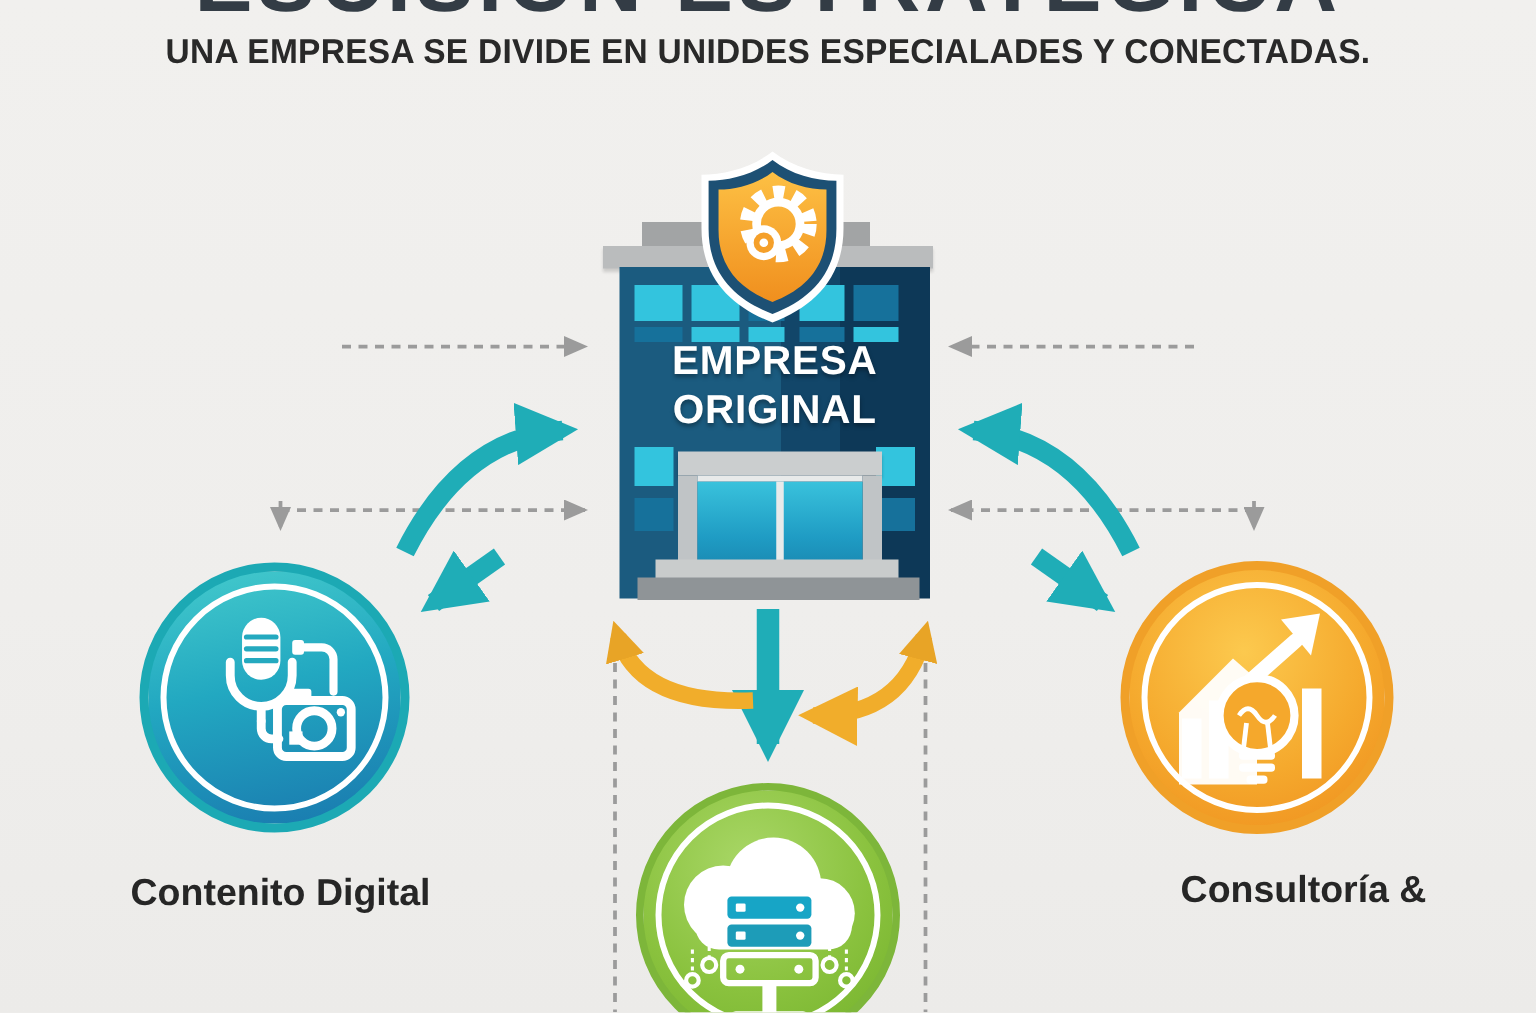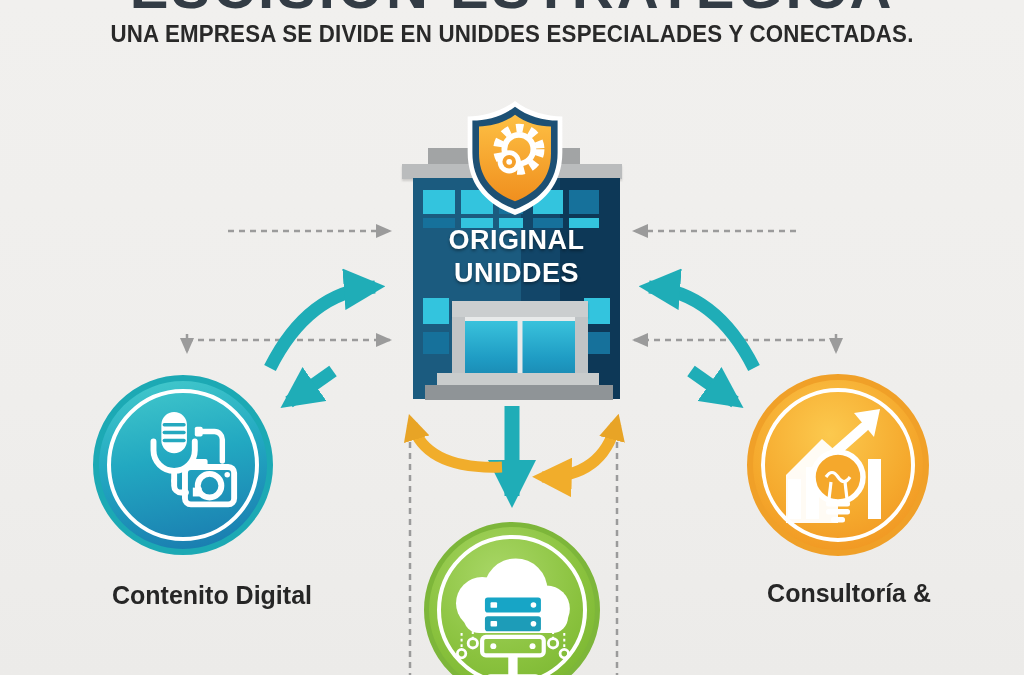--- a/index.html
+++ b/index.html
@@ -43,24 +43,24 @@
   .node-inner-ring{position:absolute;left:8px;top:8px;right:8px;bottom:8px;
                    border:4px solid #fff;border-radius:50%;}
   .node-media{left:93px;top:375px;width:180px;height:180px;border:6px solid #1ca9b4;
               background:linear-gradient(168deg,#41c7cb 5%,#22a8c1 45%,#1a7cb0 95%);}
   .node-consult{left:747px;top:374px;width:182px;height:182px;border:6px solid #f0a028;
                 background:radial-gradient(circle at 45% 32%,#fcc94e 0%,#f5a92d 55%,#ee8c1c 100%);}
   .node-cloud{left:424px;top:522px;width:176px;height:176px;border:5px solid #7db63a;
               background:radial-gradient(circle at 42% 30%,#a9d767 0%,#8ac23e 55%,#72b02a 100%);}
   .node-icon{position:absolute;left:50%;top:50%;transform:translate(-50%,-50%);}
   
-  .node-label{position:absolute;width:250px;text-align:right;z-index:6;
+  .node-label{position:absolute;width:250px;text-align:center;z-index:6;
               font-size:25px;font-weight:bold;color:#262626;line-height:31px;}
   .label-media{left:62px;top:580px;}
-  .label-consult{left:681px;top:578px;}
+  .label-consult{left:744px;top:578px;}
 </style>
 </head>
 <body>
 
 <div class="page">
 
   <div class="cut-title">ESCISIÓN ESTRATÉGICA</div>
   <div class="subtitle">UNA EMPRESA SE DIVIDE EN UNIDDES ESPECIALADES Y CONECTADAS.</div>
 
   <svg class="arrows" width="1024" height="675" viewBox="0 0 1024 675">
@@ -115,22 +115,22 @@
     <div class="win b" style="left:120px;top:12px;width:30px;height:24px;"></div>
     <div class="win d" style="left:156px;top:12px;width:30px;height:24px;"></div>
 
     <div class="win d" style="left:10px;top:40px;width:32px;height:10px;"></div>
     <div class="win b" style="left:48px;top:40px;width:32px;height:10px;"></div>
     <div class="win b" style="left:86px;top:40px;width:24px;height:10px;"></div>
     <div class="win d" style="left:120px;top:40px;width:30px;height:10px;"></div>
     <div class="win b" style="left:156px;top:40px;width:30px;height:10px;"></div>
 
     <div class="bldg-name">
+      <div>EMPRESA</div>
       <div>ORIGINAL</div>
-      <div>UNIDDES</div>
     </div>
 
     <div class="win b" style="left:10px;top:120px;width:26px;height:26px;"></div>
     <div class="win b" style="left:171px;top:120px;width:26px;height:26px;"></div>
     <div class="win d" style="left:10px;top:154px;width:26px;height:22px;"></div>
     <div class="win d" style="left:171px;top:154px;width:26px;height:22px;"></div>
 
     <div class="canopy"></div>
     <div class="pillar l"></div>
     <div class="pillar r"></div>

